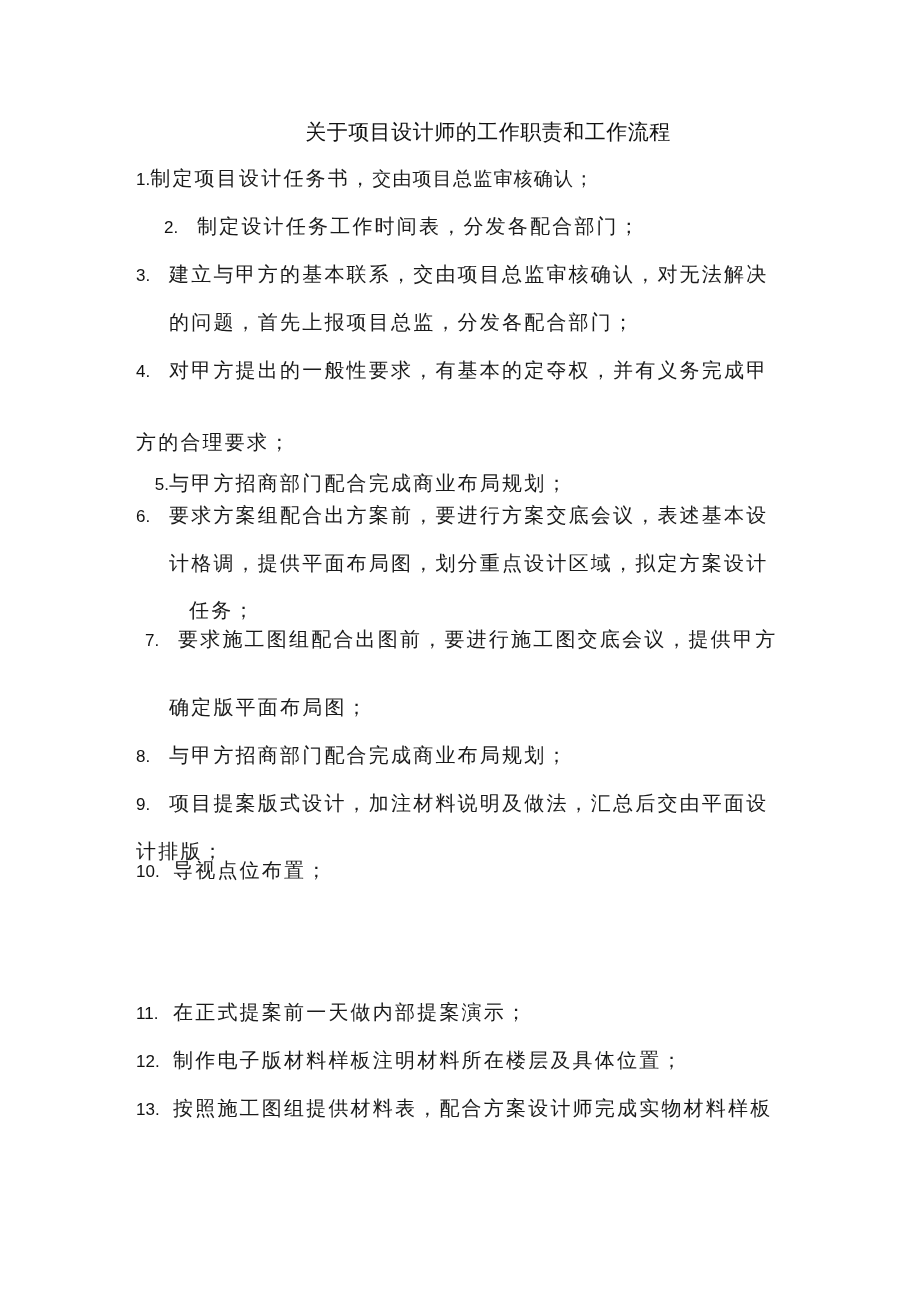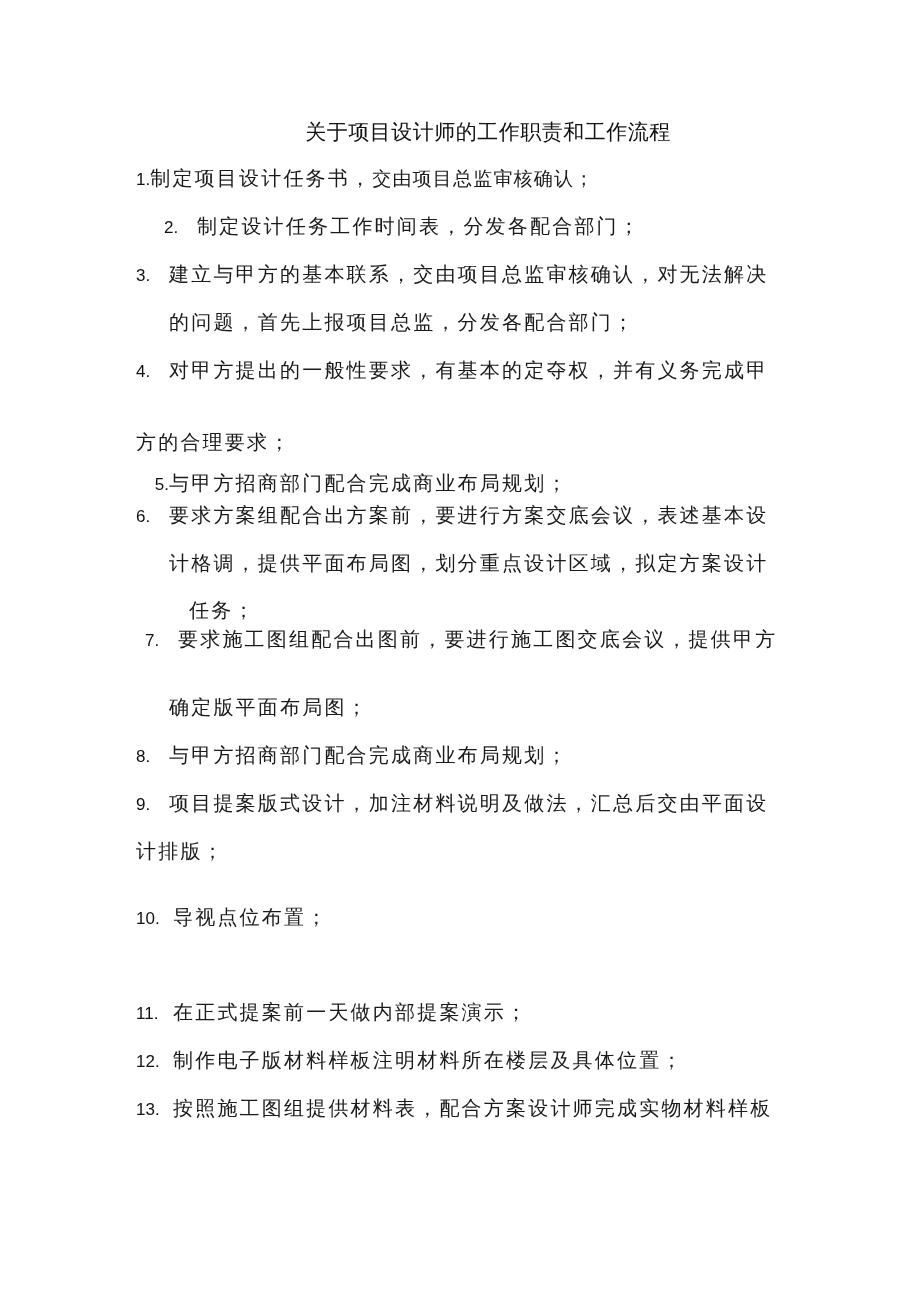--- a/index.html
+++ b/index.html
@@ -97,21 +97,21 @@
 
   <div class="line" style="top:741px;">
     <span class="num w1">8.</span><span>与甲方招商部门配合完成商业布局规划；</span>
   </div>
 
   <div class="line" style="top:789px;">
     <span class="num w1">9.</span><span>项目提案版式设计，加注材料说明及做法，汇总后交由平面设</span>
   </div>
   <div class="line" style="top:837px;">计排版；</div>
 
-  <div class="line" style="top:903px;">
+  <div class="line" style="top:856px;">
     <span class="num w2">10.</span><span>导视点位布置；</span>
   </div>
 
   <div class="line" style="top:998px;">
     <span class="num w2">11.</span><span>在正式提案前一天做内部提案演示；</span>
   </div>
 
   <div class="line" style="top:1046px;">
     <span class="num w2">12.</span><span>制作电子版材料样板注明材料所在楼层及具体位置；</span>
   </div>

